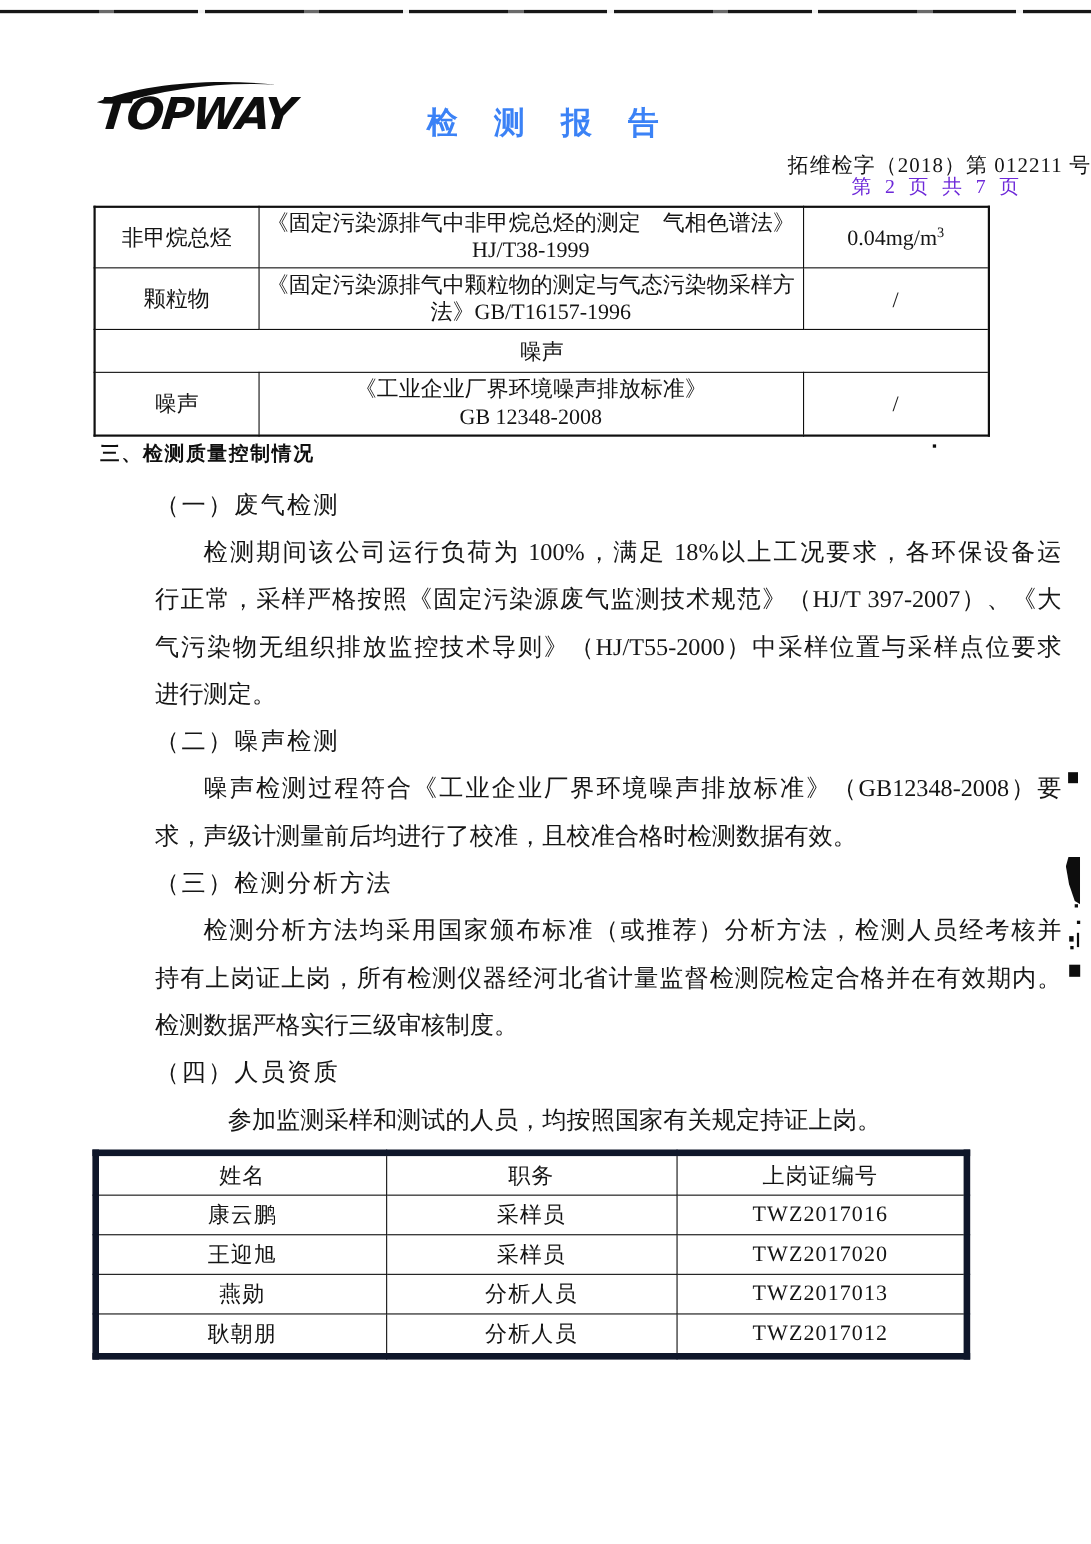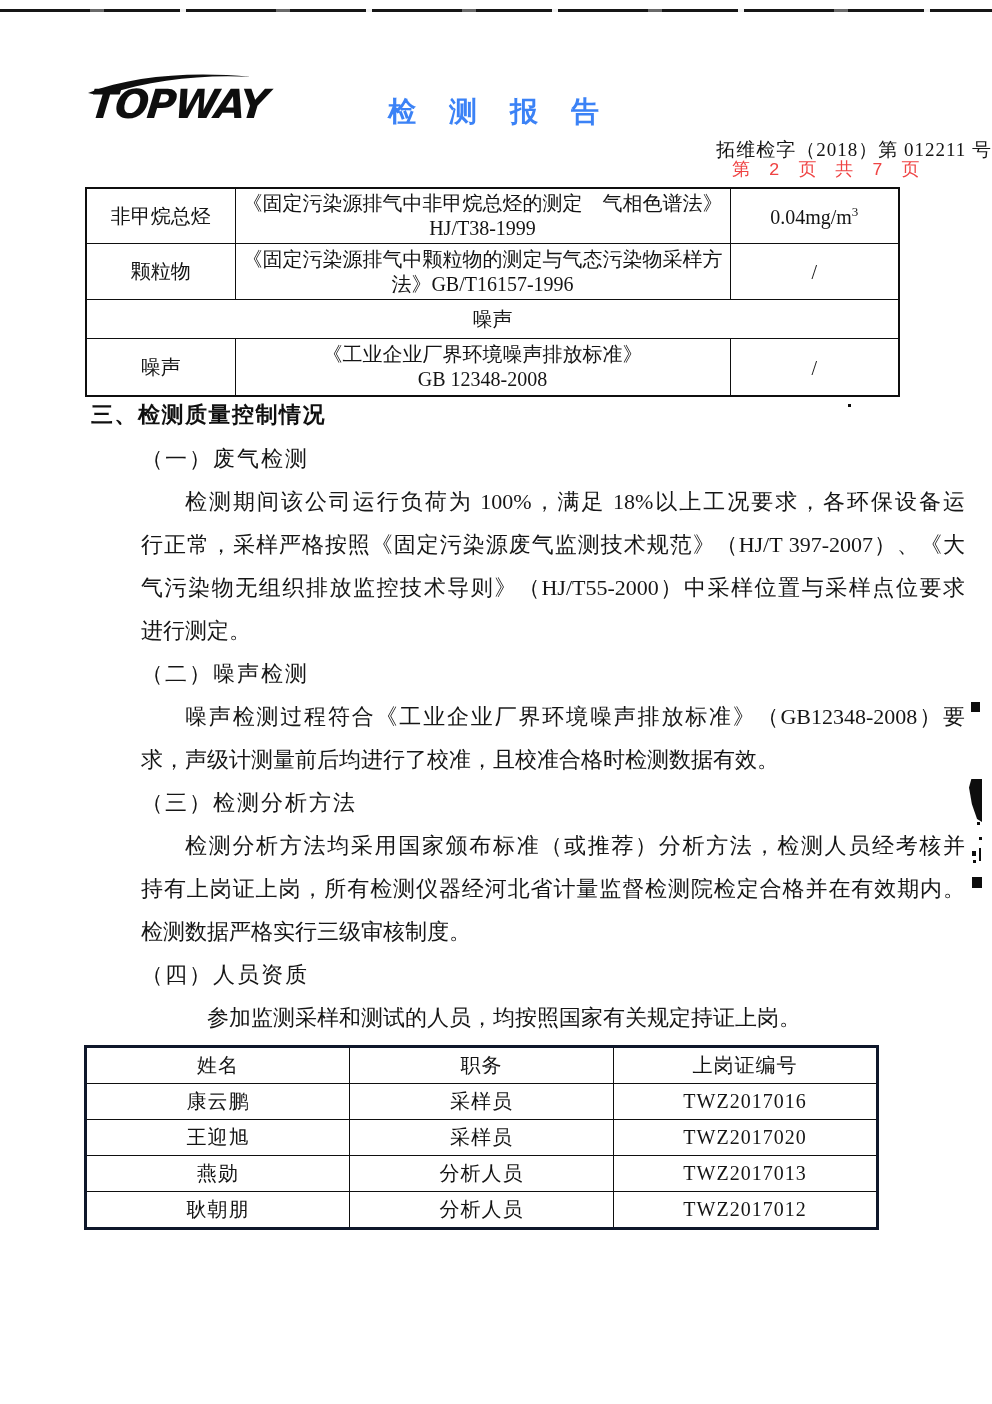--- a/index.html
+++ b/index.html
@@ -34,22 +34,22 @@
   .logo-swoosh{position:absolute;left:-4px;top:-4px;}
   .doc-title{
     position:absolute;left:388px;top:93px;font-size:28px;font-weight:700;
     letter-spacing:33px;white-space:nowrap;color:#3b82f6;
   }
   .report-no{
     position:absolute;left:0;top:137px;width:992px;text-align:right;
     font-size:19px;letter-spacing:1px;color:#141414;
   }
   .page-info{
-    position:absolute;left:732px;top:157px;font-size:18px;letter-spacing:2px;
-    word-spacing:4px;white-space:nowrap;color:#ef4444;font-family:Liberation Mono, monospace;
+    position:absolute;left:774px;top:157px;font-size:18px;letter-spacing:2px;
+    word-spacing:4px;white-space:nowrap;color:#6d28d9;
   }
   
   table{border-collapse:collapse;table-layout:fixed;}
   .method-table{
     position:absolute;left:85px;top:187px;width:813px;
     border:2.5px solid #0f0f0f;
   }
   .method-table td{
     border:1.6px solid #0f0f0f;text-align:center;vertical-align:middle;
     font-size:20px;padding:0;color:#141414;
@@ -58,37 +58,37 @@
   .method-table col.mc2{width:495px;}
   .method-table col.mc3{width:169px;}
   .mrow1 td{height:54px;}
   .mrow2 td{height:55px;}
   .mband td{height:38px;}
   .mrow4 td{height:56px;}
   .method-line{line-height:25px;}
   .result-cell sup{font-size:13px;}
   
   .sec-heading{
-    position:absolute;left:91px;top:400px;font-size:22px;font-weight:700;
+    position:absolute;left:91px;top:400px;font-size:18px;font-weight:700;
     font-family:"Liberation Sans","DejaVu Sans",sans-serif;
     letter-spacing:1.5px;color:#101010;white-space:nowrap;
   }
   .flow{position:absolute;left:93px;top:437px;width:824px;font-size:22px;color:#161616;margin-left:48px;}
   .flow .sub-title{height:43px;line-height:43px;letter-spacing:2px;white-space:nowrap;}
   .flow .line{
     height:43px;line-height:43px;overflow:hidden;
     text-align:justify;text-align-last:justify;
   }
   .flow .line.first{text-indent:2em;}
   .flow .line.indent3{text-indent:3em;}
   .flow .line.last{text-align:center;text-align-last:left;}
   
   .personnel-table{
     position:absolute;left:84px;top:1045px;width:793px;
-    border:3px solid #0f172a;
+    border:6px solid #0f172a;
   }
   .personnel-table td{
     border:1.6px solid #0f0f0f;height:35px;text-align:center;vertical-align:middle;
     font-size:20px;padding:0;color:#141414;letter-spacing:1px;
   }
   .personnel-table col{width:264px;}
 </style>
 </head>
 <body>
 

